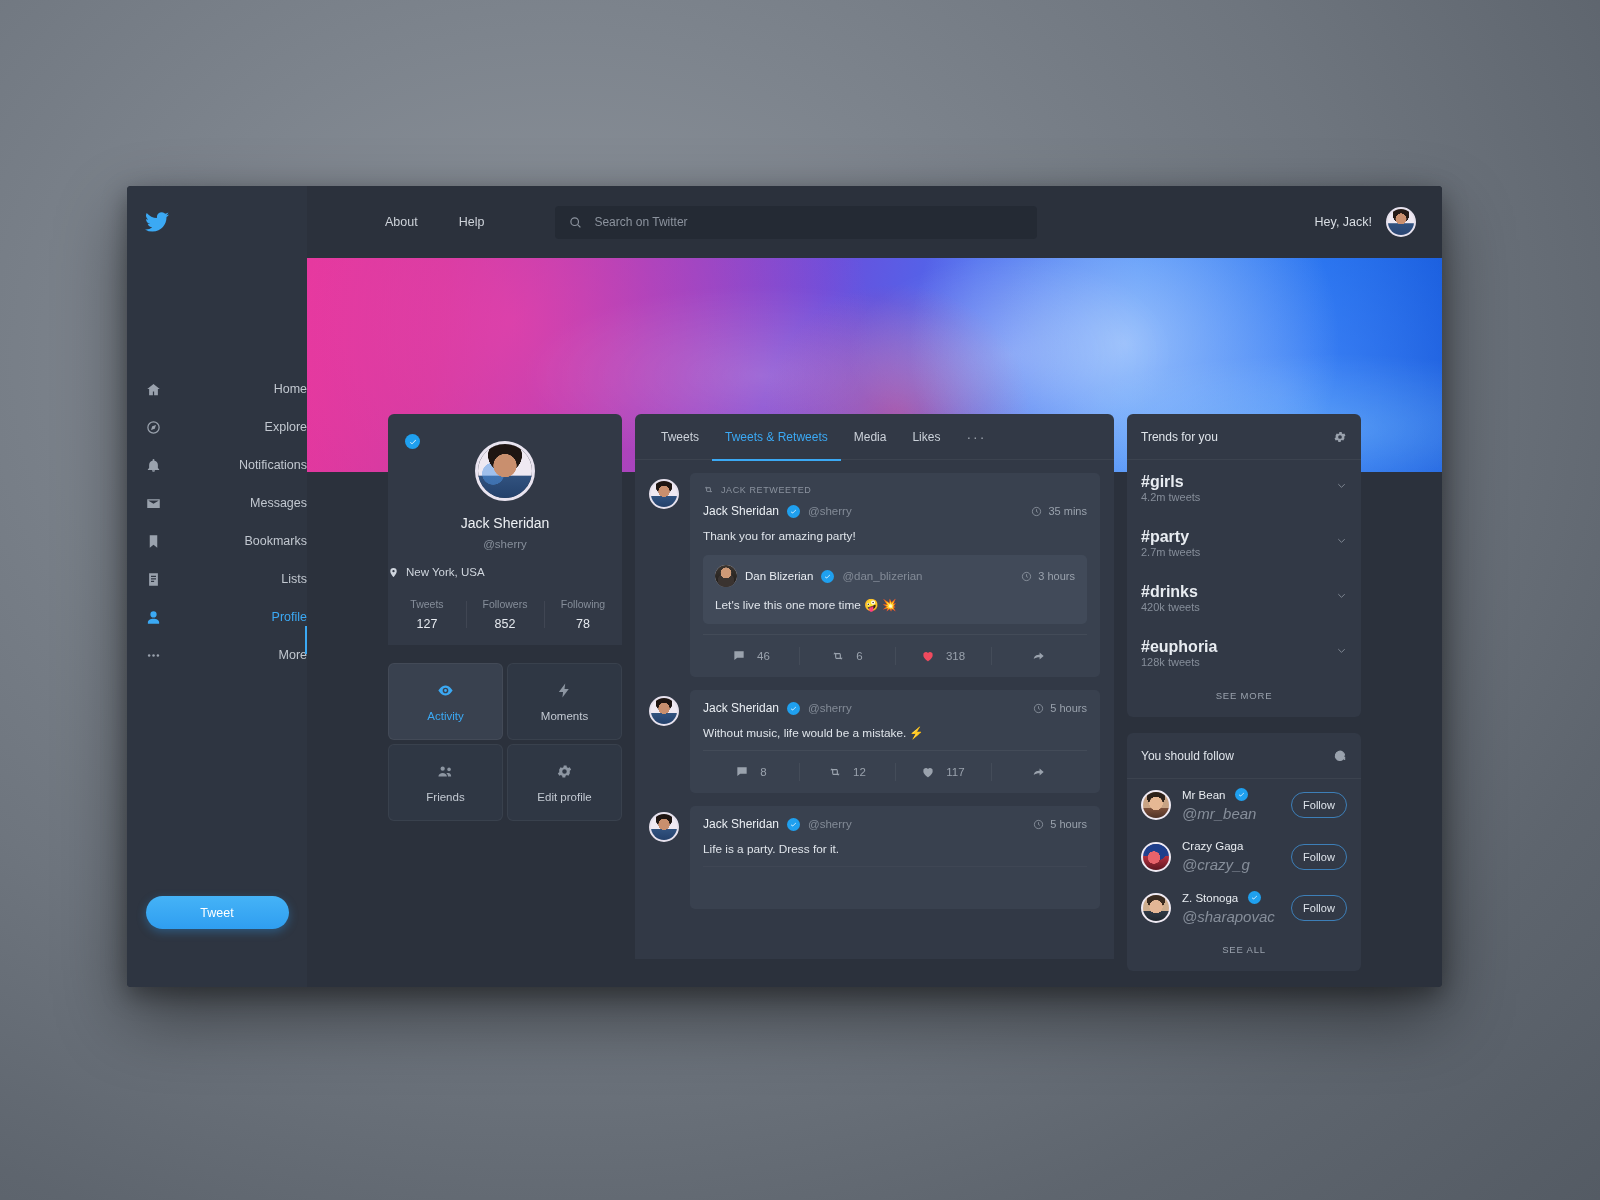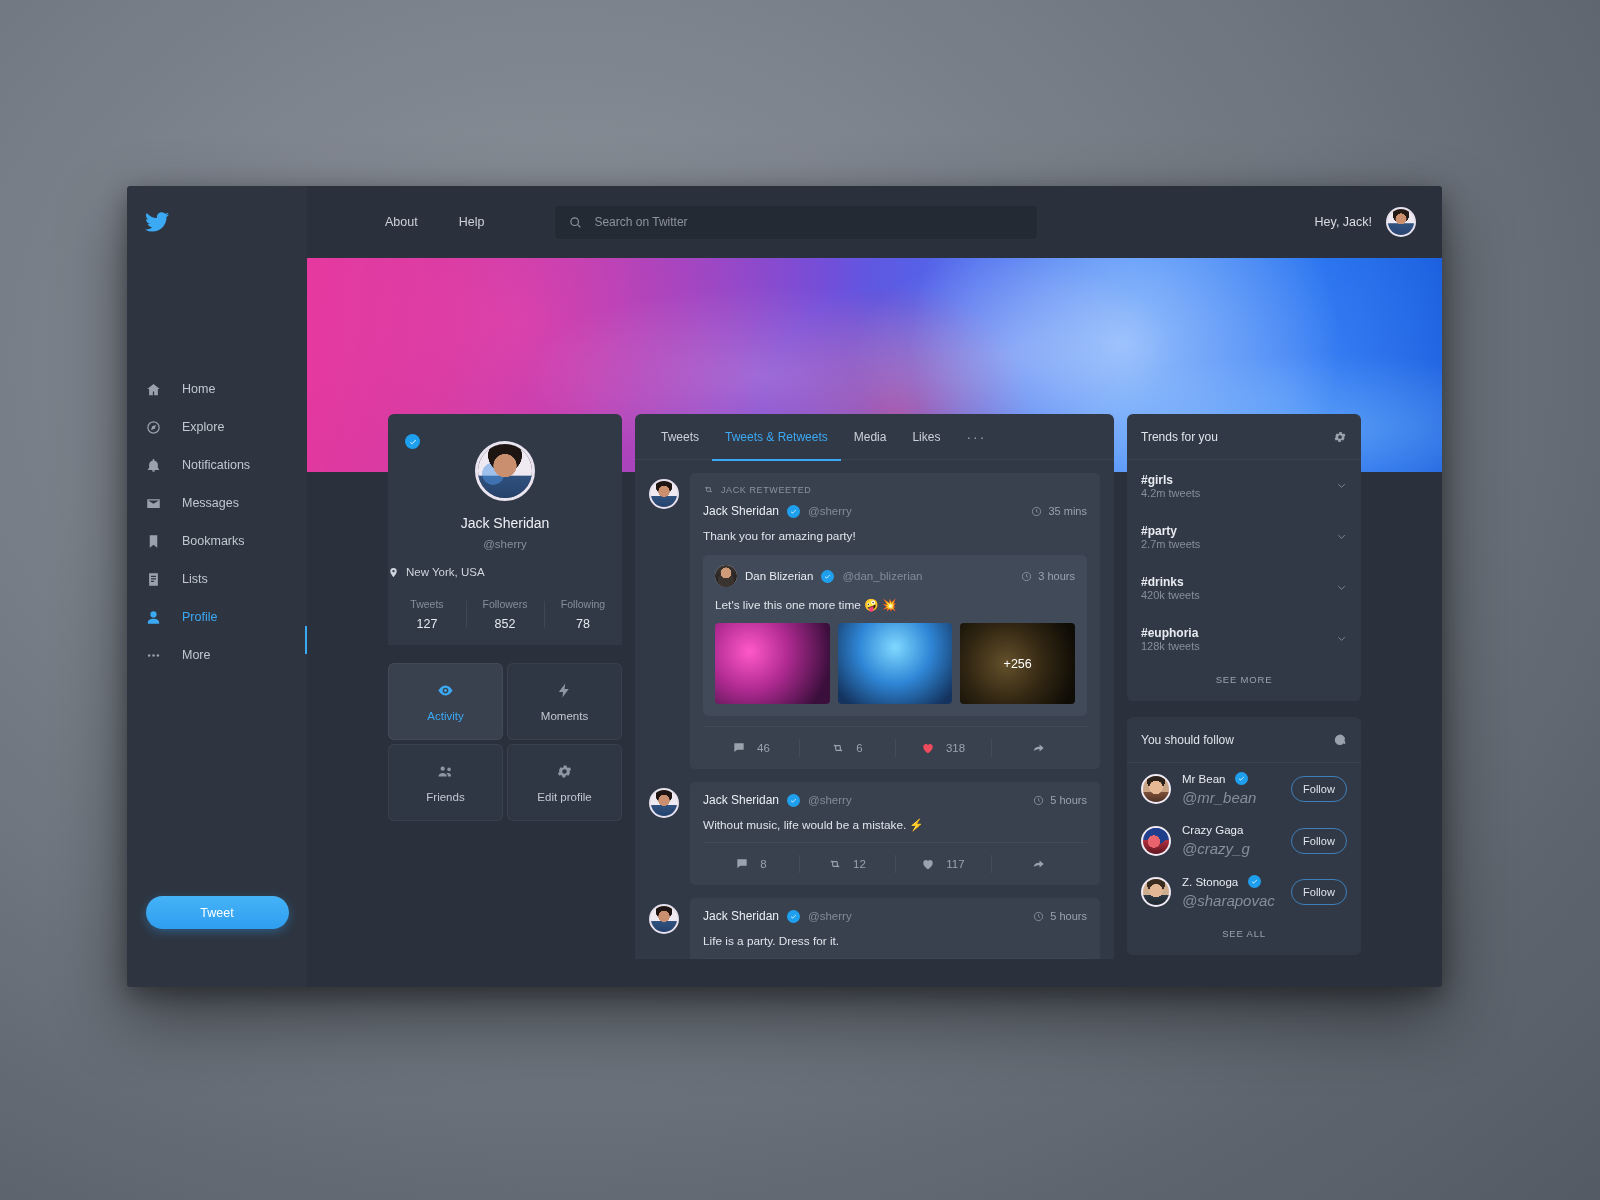--- a/index.html
+++ b/index.html
@@ -28,23 +28,23 @@
   #sidebar {
     width: 180px; flex: 0 0 180px;
     background: #2e3541;
     position: relative;
     display: flex; flex-direction: column;
   }
   .brand { padding: 26px 0 0 18px; }
   .brand svg { display:block; }
   .nav { margin-top: 140px; display: flex; flex-direction: column; gap: 4px; }
   .nav-item {
-    display: flex; align-items: center; gap: 21px;
+    display: flex; align-items: center; gap: 14px;
     height: 34px; padding-left: 18px;
-    color: #c2c8d0; font-size: 12.5px; cursor: pointer;
+    color: #c2c8d0; font-size: 12.5px; cursor: pointer; justify-content: space-between;
   }
   .nav-item .ico { width: 16px; height: 16px; display:flex; align-items:center; justify-content:center; color:#9aa2ad; }
   .nav-item .ico svg { width:15px; height:15px; fill: currentColor; }
   .nav-item.active { color: #3ba9f4; }
   .nav-item.active .ico { color:#3ba9f4; }
   .nav-active-bar {
     position: absolute; left: 178px; top: 440px;
     width: 2px; height: 28px; background: #3ba9f4;
   }
   .tweet-btn {
@@ -290,21 +290,21 @@
     height: 46px; display: flex; align-items: center;
     padding: 0 14px; border-bottom: 1px solid rgba(255,255,255,.05);
   }
   .rail-title { color: #dfe4ea; font-size: 12px; }
   .rail-head .ico { margin-left: auto; color: #9aa2ad; display:flex; cursor:pointer; }
   .rail-head .ico svg { width: 14px; height: 14px; fill: currentColor; }
   .trend {
     padding: 13px 14px 12px 14px; display: flex; align-items: flex-start;
     cursor: pointer;
   }
-  .trend .tag { color: #e8ecf1; font-size: 12px; font-weight: bold; }
+  .trend .tag { color: #e8ecf1; font-size: 16px; font-weight: bold; }
   .trend .cnt { color: #868e9a; font-size: 11px; }
   .trend .chev { margin-left: auto; color: #9aa2ad; margin-top: 4px; }
   .trend .chev svg { width: 11px; height: 11px; fill:none; stroke: currentColor; stroke-width:1.6; }
   .rail-more {
     text-align: center; color: #9aa2ad; font-size: 9.5px; letter-spacing: .8px;
     padding: 10px 0 16px 0; cursor: pointer;
   }
   #follow-card { width: 234px; margin-top: 16px; border-radius: 6px; overflow:hidden; }
   .follow-row {
     display: flex; align-items: center; gap: 11px;
@@ -572,27 +572,20 @@
                     <span style="display:flex">
                         <svg viewBox="0 0 24 24">
                           <circle cx="12" cy="12" r="9"></circle>
                           <path d="M12 7v5l3 2"></path>
                         </svg>
                       </span>
                     <span>3 hours</span>
                   </span>
                 </div>
                 <div class="t-text">Let's live this one more time  🤪 💥</div>
-                <div class="q-media">
-                  <div class="cell ph1"></div>
-                  <div class="cell ph2"></div>
-                  <div class="cell ph3">
-                    <span class="more-ov">+256</span>
-                  </div>
-                </div>
               </div>
 
               <div class="actions">
                 <div class="act">
                   <span style="display:flex">
                       <svg viewBox="0 0 24 24" fill="#9aa2ad">
                         <path d="M4 4h16v11H9l-5 4z"></path>
                       </svg>
                     </span>
                   <span>46</span>

